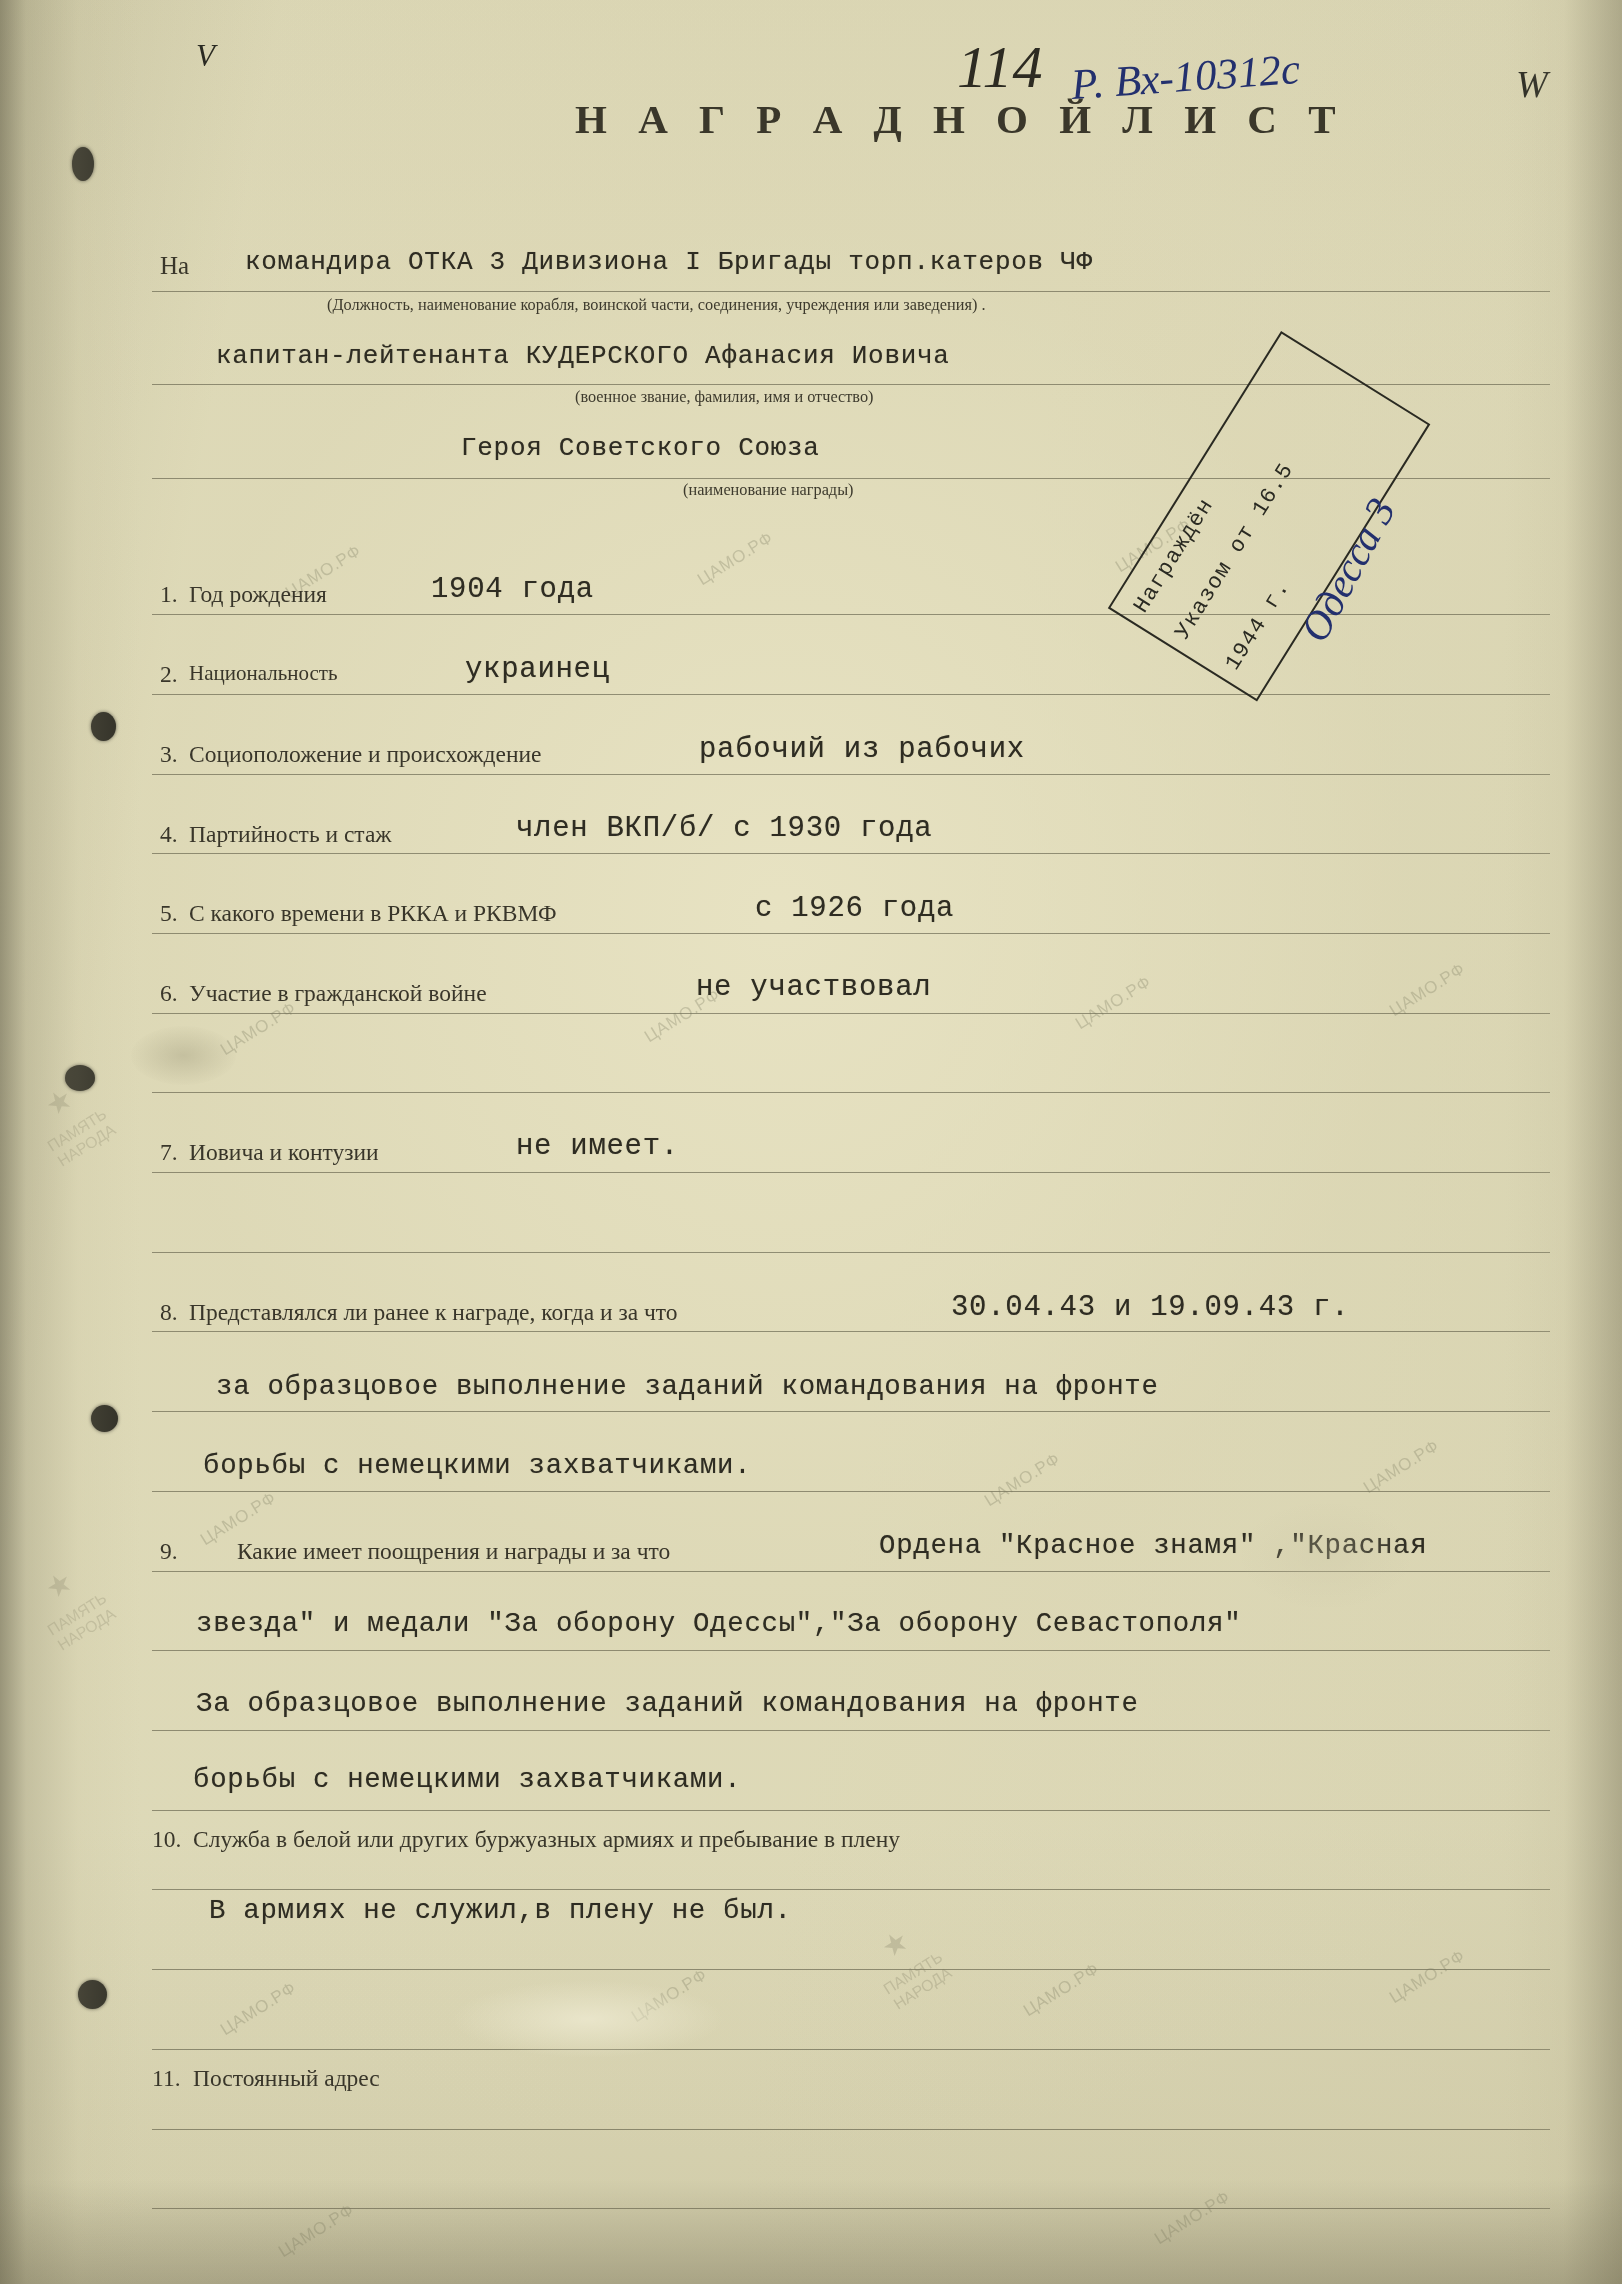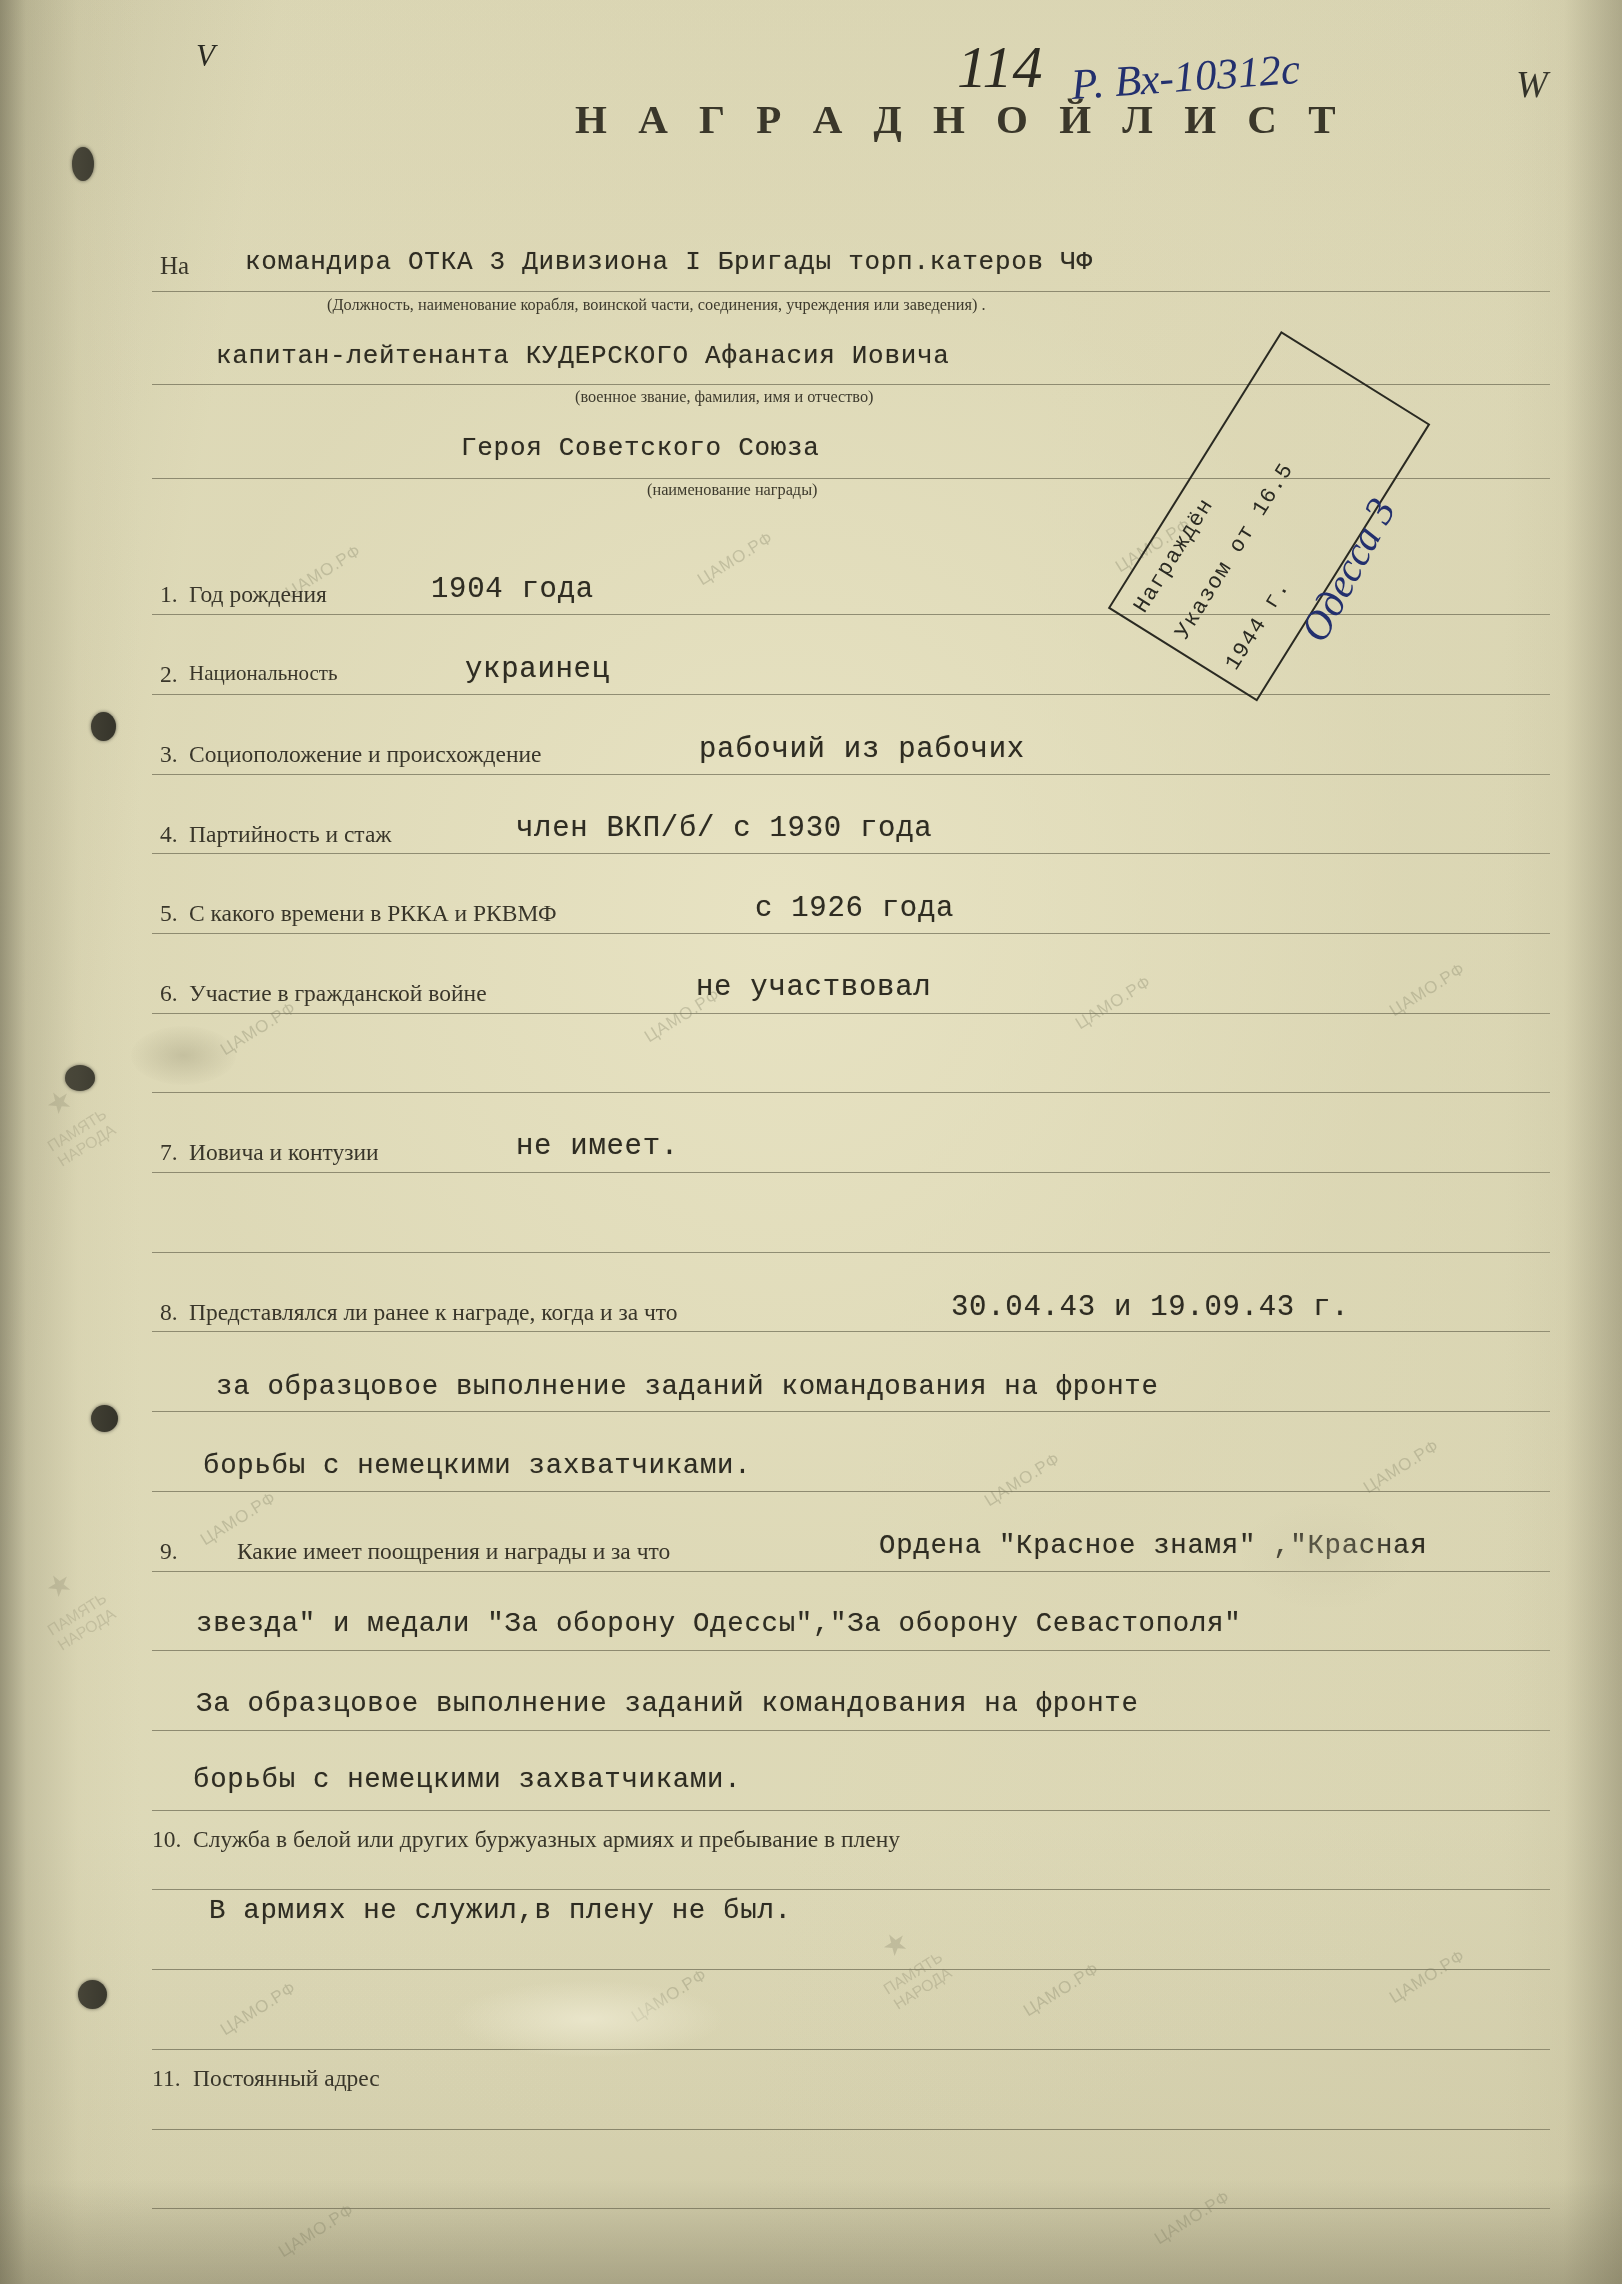--- a/index.html
+++ b/index.html
@@ -242,21 +242,21 @@
   <div class="ink" style="left:196px; top:38px; font-size:31px; font-style:italic; color:#2a2a22;">V</div>
 
   <div class="printed" style="left:160px; top:252px; font-size:25px;">На</div>
   <div class="typed" style="left:245px; top:247px; font-size:26px;">командира ОТКА 3 Дивизиона I Бригады торп.катеров ЧФ</div>
   <div class="caption" style="left:327px; top:295px;">(Должность, наименование корабля, воинской части, соединения, учреждения или заведения) .</div>
 
   <div class="typed" style="left:216px; top:341px; font-size:26px;">капитан-лейтенанта КУДЕРСКОГО  Афанасия Иовича</div>
   <div class="caption" style="left:575px; top:387px;">(военное звание, фамилия, имя и отчество)</div>
 
   <div class="typed" style="left:438px; top:433px; font-size:26px;margin-left:23px;">Героя Советского Союза</div>
-  <div class="caption" style="left:647px; top:480px;">(наименование награды)</div>
+  <div class="caption" style="left:683px; top:480px;">(наименование награды)</div>
 
   <div class="stamp">
     <div class="stamp-box"></div>
     <div class="stamp-line" style="top:15.7px;">Награждён</div>
     <div class="stamp-line" style="top:65px;">Указом от 16.5</div>
     <div class="stamp-line" style="top:124px;">1944 г.</div>
   </div>
   <div class="ink" style="left:1290px; top:627px; font-size:41px; font-style:italic; transform:rotate(-62deg); transform-origin:0 0;">Одесса 3</div>
 
   <div class="printed" style="left:160px; top:581px; font-size:23.5px;">1.</div>

